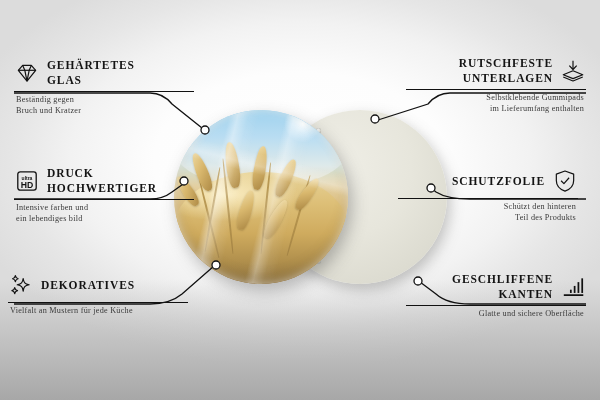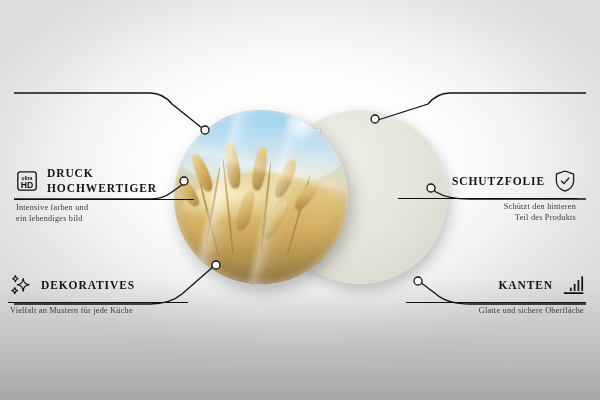--- a/index.html
+++ b/index.html
@@ -130,20 +130,39 @@
     <g fill="#ffffff" stroke="#111" stroke-width="1.3">
       <circle cx="205" cy="130" r="4"></circle>
       <circle cx="184" cy="181" r="4"></circle>
       <circle cx="216" cy="265" r="4"></circle>
       <circle cx="375" cy="119" r="4"></circle>
       <circle cx="431" cy="188" r="4"></circle>
       <circle cx="418" cy="281" r="4"></circle>
     </g>
   </svg>
 
+  <div class="feat left" id="f-glas">
+    <div class="head">
+      <svg class="ico" viewBox="0 0 24 24" fill="none" stroke="#111" stroke-width="1.1" stroke-linejoin="round">
+        <path d="M4 9.5 L8 5 H16 L20 9.5 L12 19.5 Z"></path>
+        <path d="M4 9.5 H20"></path>
+          <path d="M8 5 L10 9.5 L12 19.5"></path>
+          <path d="M16 5 L14 9.5 L12 19.5"></path>
+      </svg>
+      <div class="ttl">
+        <div>GEHÄRTETES</div>
+        <div>GLAS</div>
+      </div>
+    </div>
+    <div class="rule"></div>
+    <div class="sub">
+      <div>Beständig gegen</div>
+      <div>Bruch und Kratzer</div>
+    </div>
+  </div>
 
   <div class="feat left" id="f-druck">
     <div class="head">
       <svg class="ico" viewBox="0 0 24 24">
         <rect x="3.5" y="3.5" width="17" height="17" rx="2.2" fill="none" stroke="#111" stroke-width="1.2"></rect>
         <text x="12" y="11" text-anchor="middle" font-family="Liberation Sans, sans-serif" font-size="4.6" font-weight="700" fill="#111">ultra</text>
         <text x="12" y="18" text-anchor="middle" font-family="Liberation Sans, sans-serif" font-size="8" font-weight="700" fill="#111">HD</text>
       </svg>
       <div class="ttl">
         <div>DRUCK</div>
@@ -167,20 +186,39 @@
       <div class="ttl">
         <div>DEKORATIVES</div>
       </div>
     </div>
     <div class="rule"></div>
     <div class="sub">
       <div>Vielfalt an Mustern für jede Küche</div>
     </div>
   </div>
 
+  <div class="feat right" id="f-pads">
+    <div class="head">
+      <div class="ttl">
+        <div>RUTSCHFESTE</div>
+        <div>UNTERLAGEN</div>
+      </div>
+      <svg class="ico" viewBox="0 0 24 24" fill="none" stroke="#111" stroke-width="1.1" stroke-linejoin="round">
+        <path d="M12 2.5 V10"></path>
+          <path d="M8.6 7 L12 10.6 L15.4 7"></path>
+        <path d="M12 11.8 L21 15.4 L12 19 L3 15.4 Z"></path>
+        <path d="M3 17.6 L12 21.2 L21 17.6"></path>
+      </svg>
+    </div>
+    <div class="rule"></div>
+    <div class="sub">
+      <div>Selbstklebende Gummipads</div>
+      <div>im Lieferumfang enthalten</div>
+    </div>
+  </div>
 
   <div class="feat right" id="f-folie">
     <div class="head">
       <div class="ttl">
         <div>SCHUTZFOLIE</div>
       </div>
       <svg class="ico" viewBox="0 0 24 24" fill="none" stroke="#111" stroke-width="1.1" stroke-linejoin="round">
         <path d="M12 2.8 L20 5.6 V11.6 C20 16.4 16.6 19.8 12 21.4 C7.4 19.8 4 16.4 4 11.6 V5.6 Z"></path>
         <path d="M8.4 11.8 L11 14.4 L15.8 9"></path>
       </svg>
@@ -188,20 +226,21 @@
     <div class="rule"></div>
     <div class="sub">
       <div>Schützt den hinteren</div>
       <div>Teil des Produkts</div>
     </div>
   </div>
 
   <div class="feat right" id="f-kanten">
     <div class="head">
       <div class="ttl">
+        <div>GESCHLIFFENE</div>
         <div>KANTEN</div>
       </div>
       <svg class="ico" viewBox="0 0 24 24" stroke="#111" stroke-width="1.6" stroke-linecap="butt">
         <path d="M3.5 19.5 H21.5"></path>
         <path d="M20.5 4 L20.5 17.5"></path>
         <path d="M17 7.5 L17 17.5"></path>
         <path d="M13.5 11 L13.5 17.5"></path>
         <path d="M10 14.5 L10 17.5"></path>
       </svg>
     </div>

